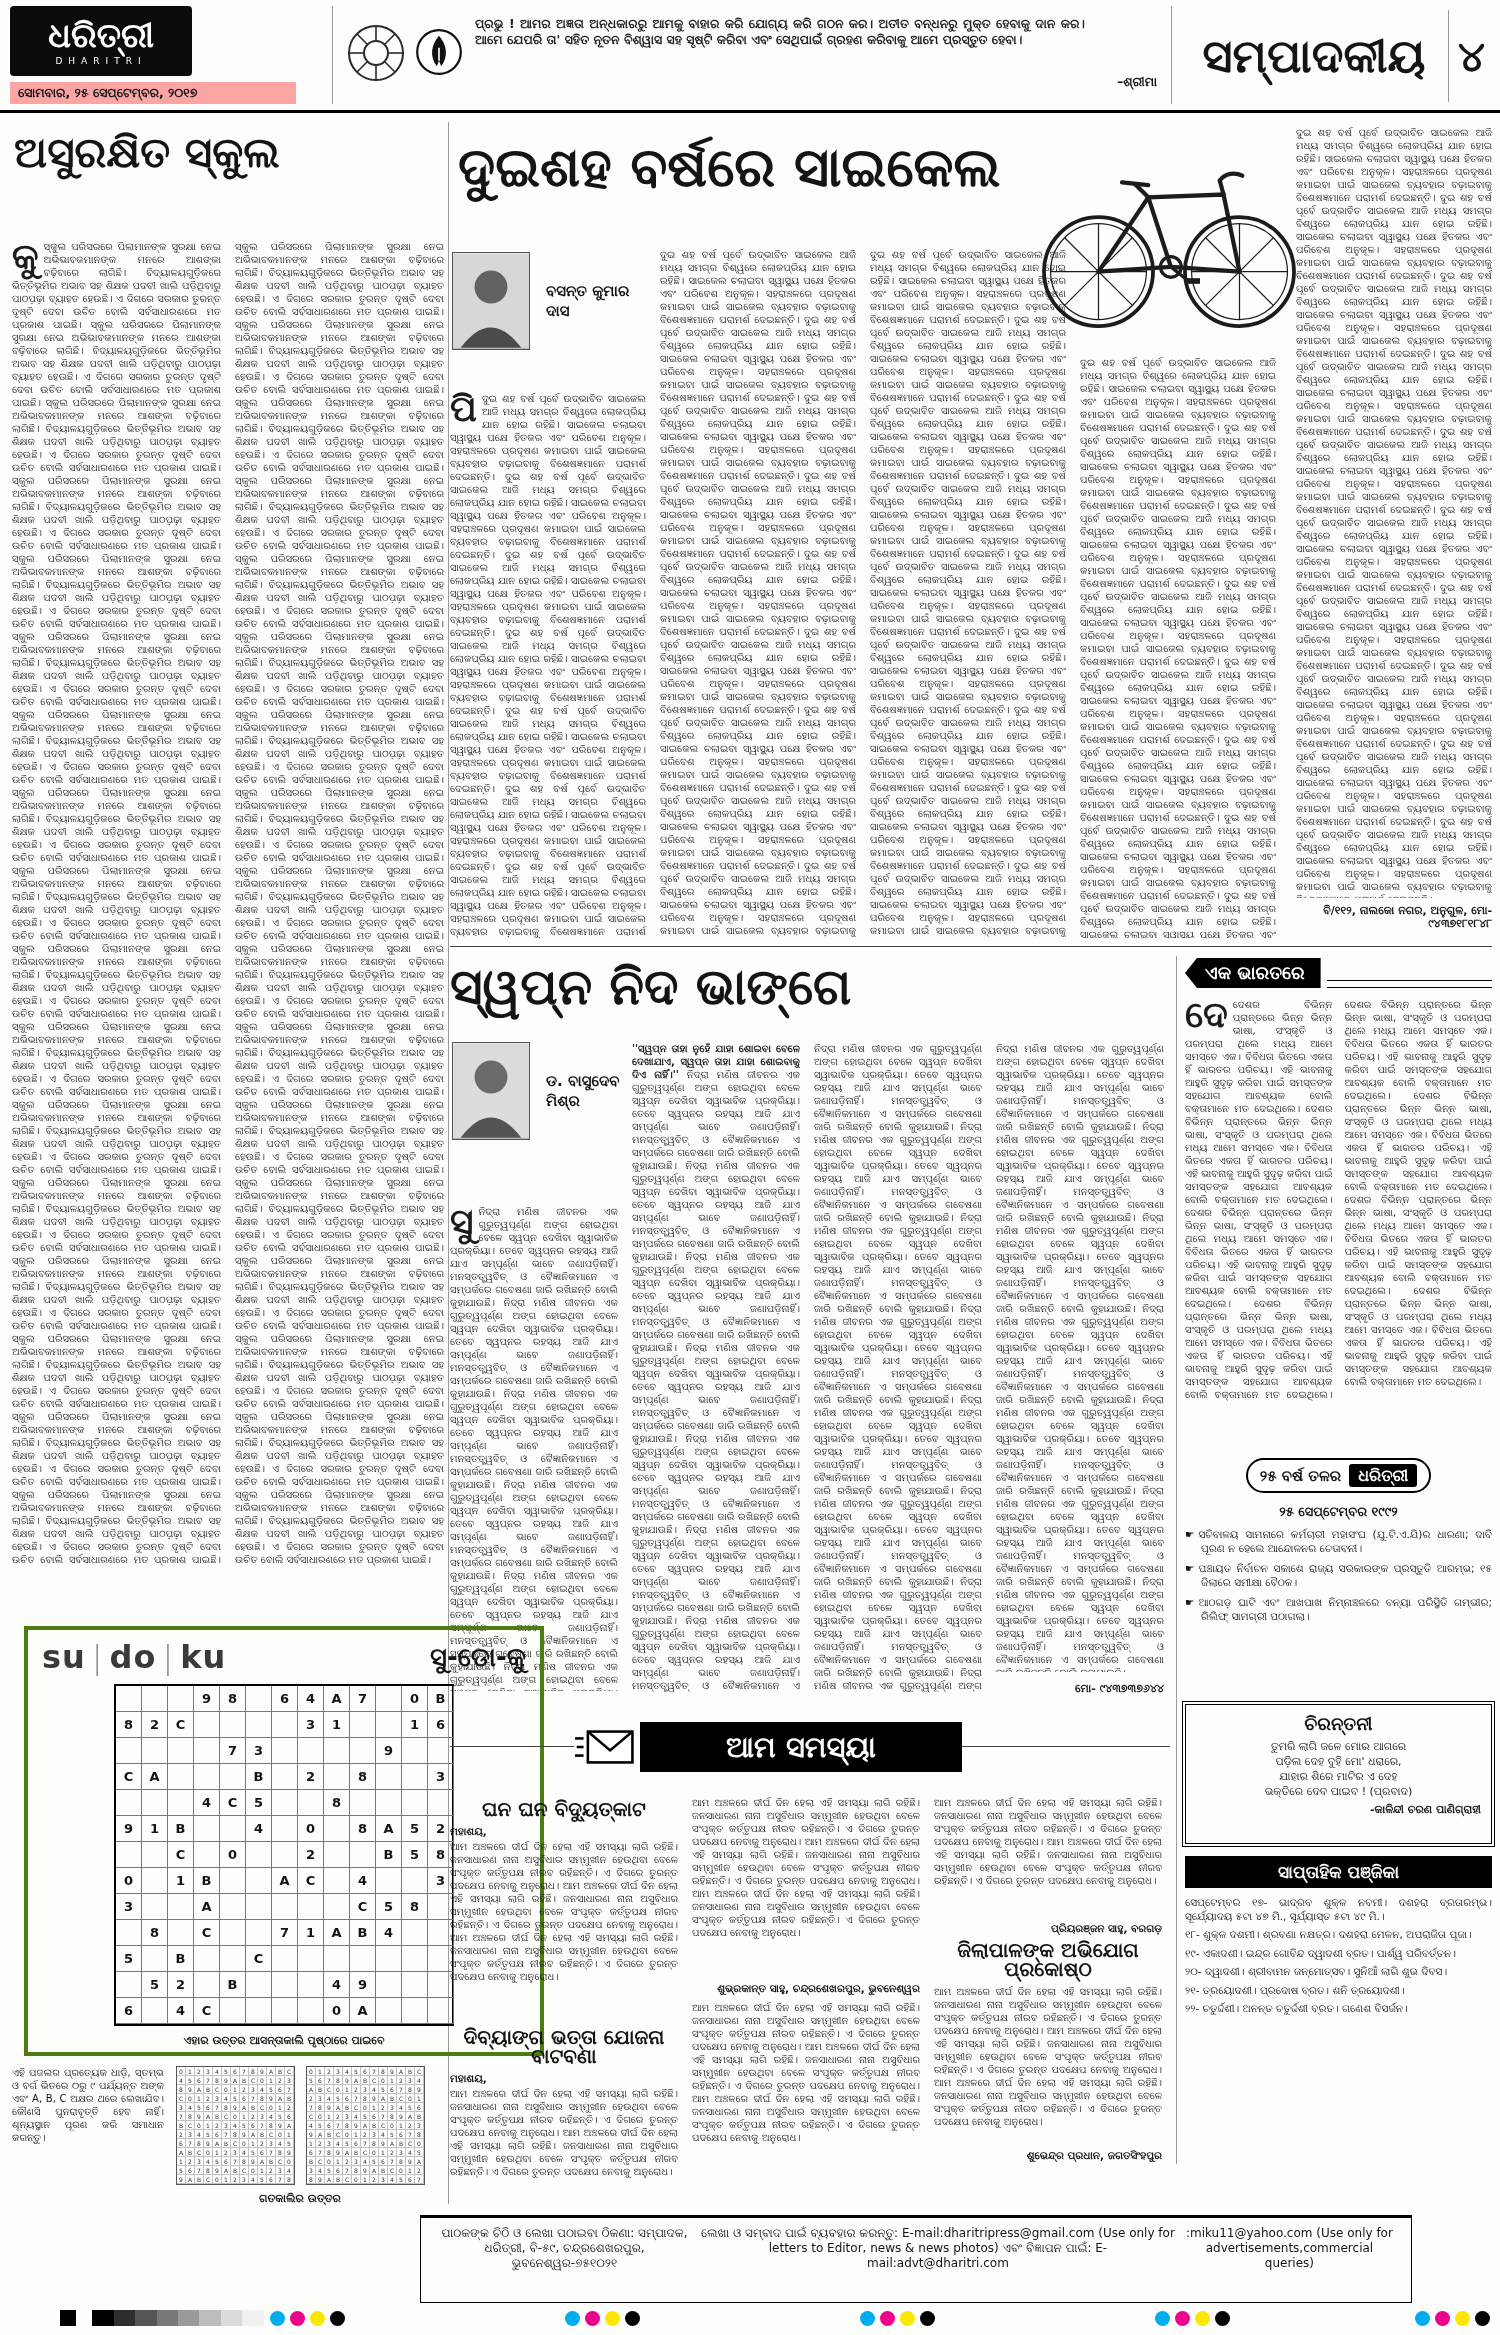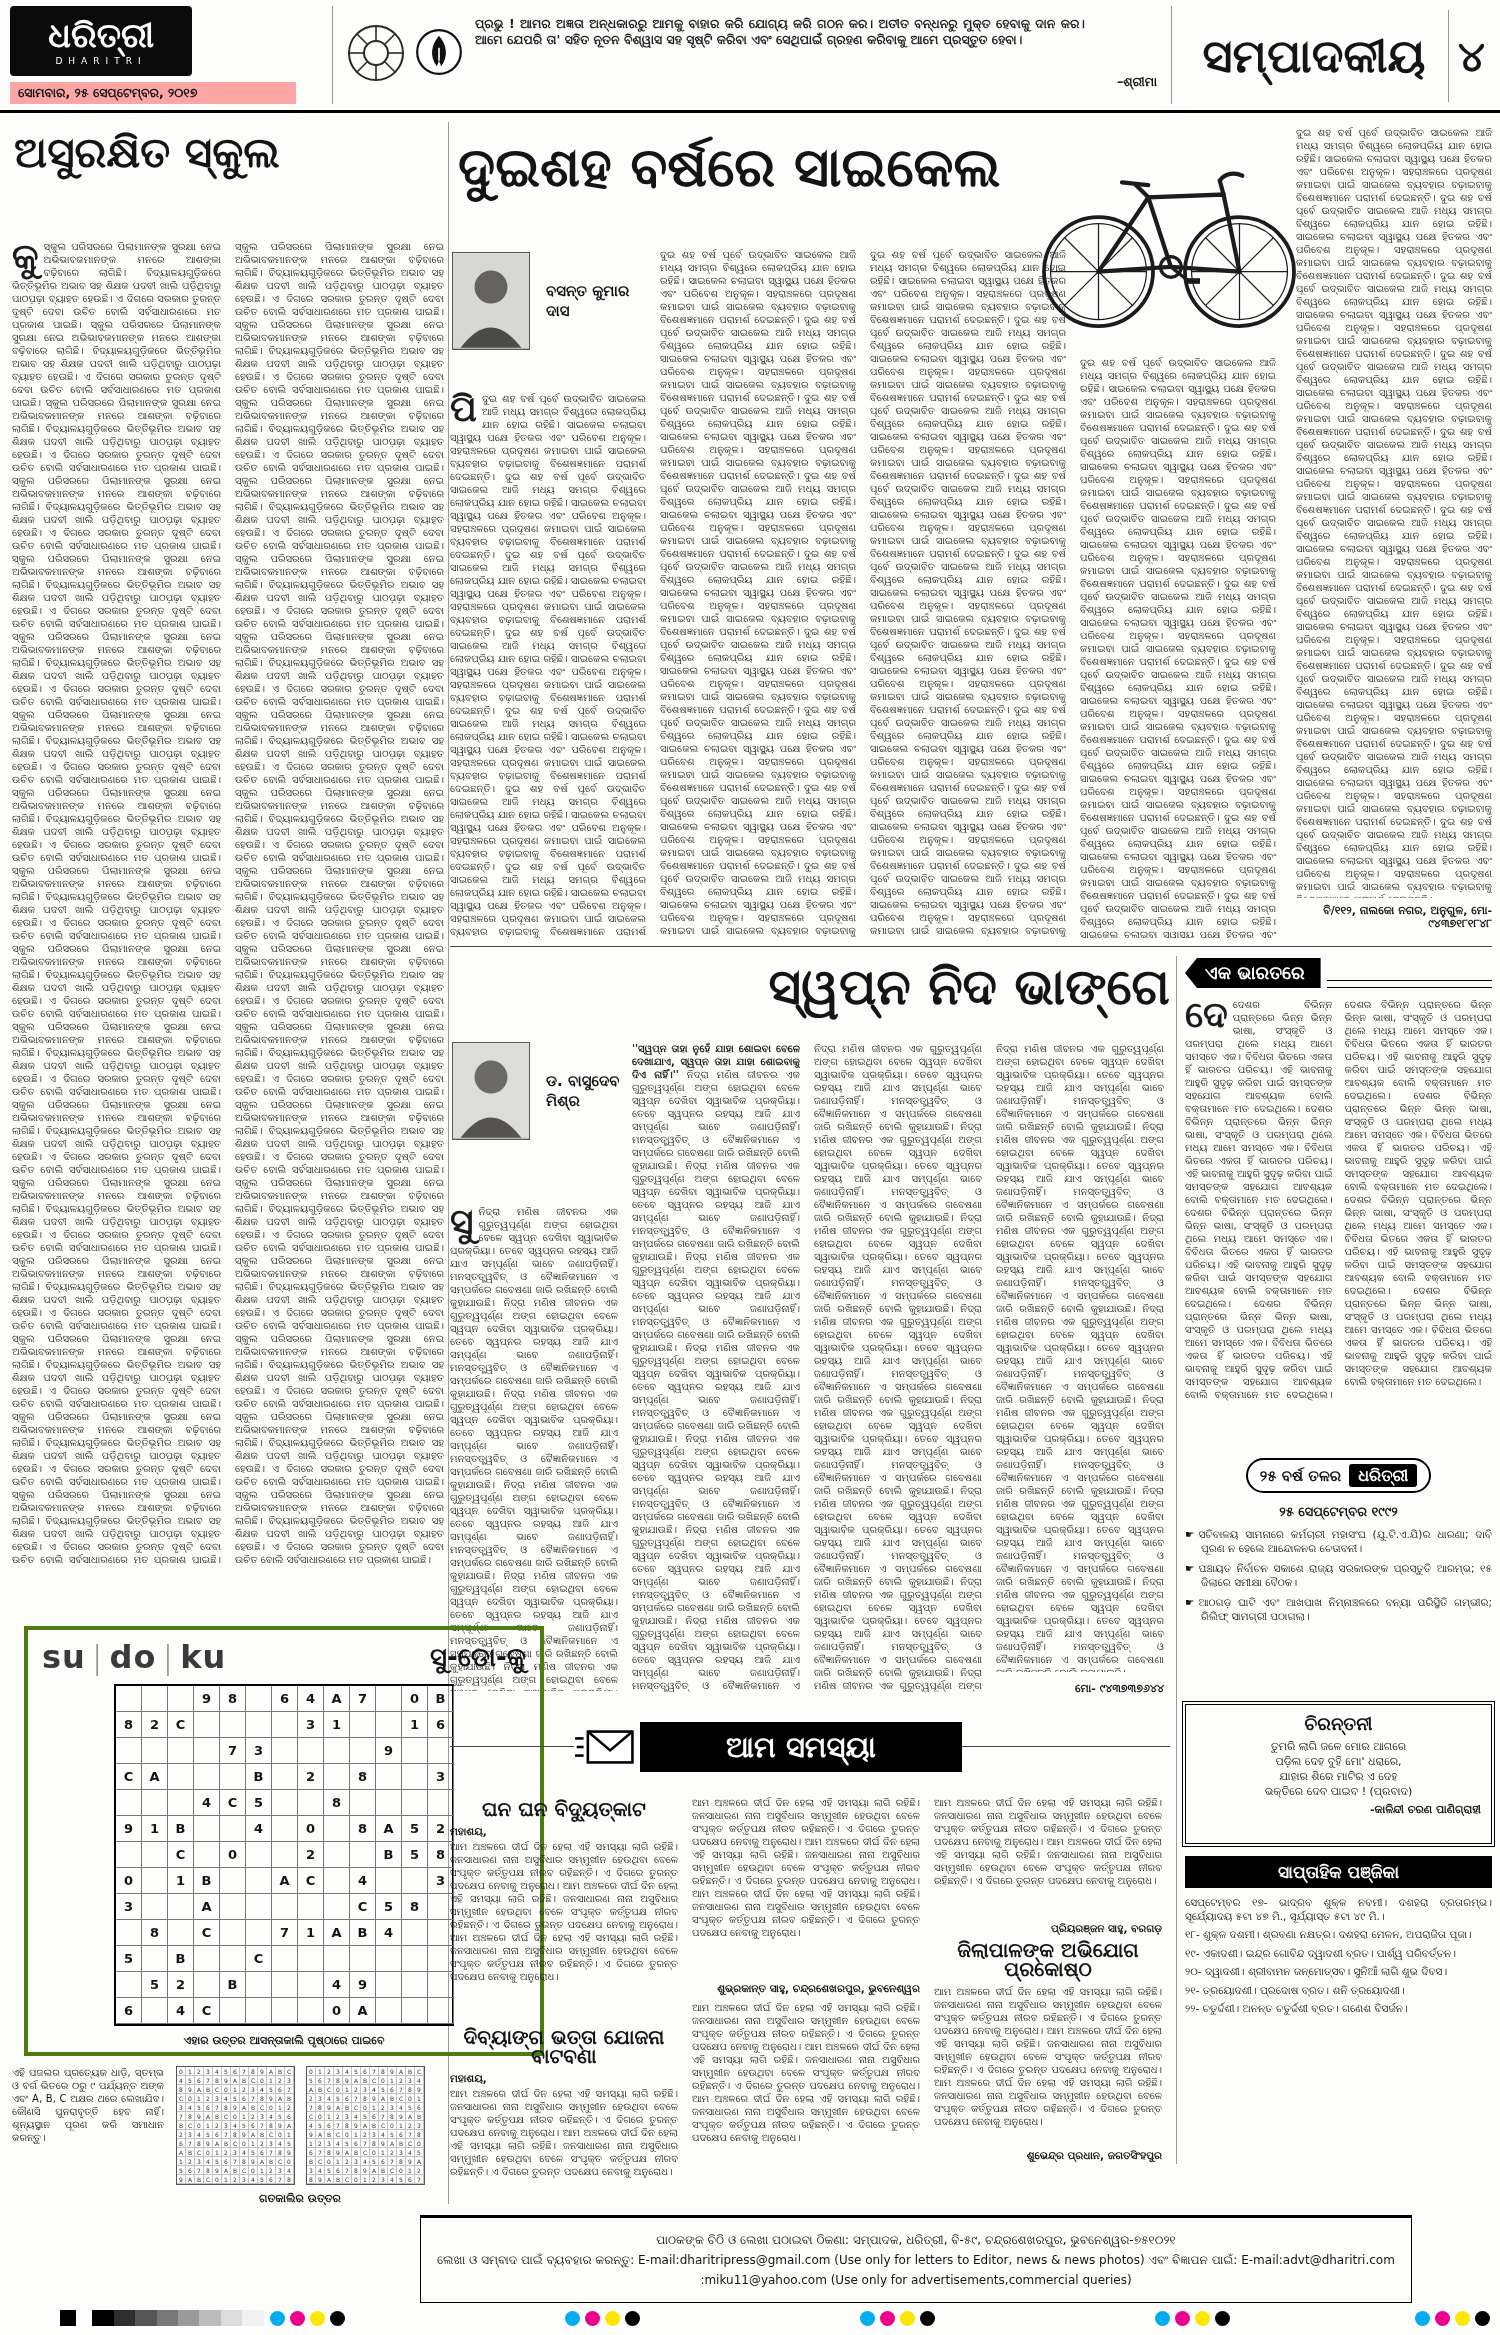--- a/index.html
+++ b/index.html
@@ -22,21 +22,21 @@
   .quote-attr { position:absolute; right:14px; bottom:14px; font-size:12.5px; font-weight:bold; }
   .mandala { position:absolute; left:12px; top:16px; }
   .quill { position:absolute; left:82px; top:22px; }
   .section-title { left:1188px; top:10px; width:252px; height:92px; font-size:46px; font-weight:bold; display:flex; align-items:center; justify-content:center; }
   .page-number { left:1448px; top:10px; width:46px; height:92px; font-size:42px; font-weight:bold; display:flex; align-items:center; justify-content:center; border-left:1px solid #999; }
   .header-rule { left:0; top:110px; width:1500px; height:3px; background:#000; position:absolute; }
 
   
   .h-editorial { left:14px; top:128px; width:430px; font-size:42px; font-weight:bold; white-space:nowrap; }
   .h-cycle { left:458px; top:136px; width:560px; font-size:54px; font-weight:bold; white-space:nowrap; }
-  .h-dream { left:450px; top:958px; width:720px; font-size:50px; font-weight:bold; text-align:right; }
+  .h-dream { left:450px; top:958px; width:720px; font-size:50px; font-weight:bold; text-align:left; }
 
   .author-card { display:flex; align-items:center; gap:16px; }
   .author-photo { width:78px; height:98px; border:1px solid #555; background:linear-gradient(#e3e3e3,#b5b5b5); flex:0 0 auto; }
   .author-name { font-size:15px; font-weight:bold; line-height:20px; }
 
   .bike-box { left:1028px; top:120px; width:282px; height:228px; background:#fdfdfb; }
 
   .contact-line { font-size:11px; font-weight:bold; text-align:right; }
 
   
@@ -73,21 +73,21 @@
   .mini-grid { display:grid; grid-template-columns:repeat(13,9px); grid-auto-rows:9px; border:1px solid #555; }
   .mini-grid .cell { border-right:1px solid #c2c2c2; border-bottom:1px solid #c2c2c2; font-size:6px; display:flex; align-items:center; justify-content:center; color:#333; }
   .mini-caption { left:176px; top:2192px; width:248px; text-align:center; font-size:11px; font-weight:bold; }
 
   
   .problems-banner { left:640px; top:1722px; width:322px; height:50px; background:#000; color:#fff; font-size:29px; font-weight:bold; display:flex; align-items:center; justify-content:center; }
   .mail-icon-box { left:574px; top:1722px; width:62px; height:50px; background:#fdfdfb; display:flex; align-items:center; justify-content:center; }
   .letter-title { font-size:20px; font-weight:bold; text-align:center; line-height:19px; margin:4px 0 6px 0; }
   .letter-sal { font-size:10.5px; font-weight:bold; margin-bottom:2px; }
   .letter-sig { font-size:10.5px; font-weight:bold; text-align:right; margin:4px 0 6px 0; }
-  .footer-box { left:420px; top:2215px; width:992px; height:88px; border:1px solid #000; border-top:3px solid #000; padding:8px 14px; display:flex; flex-direction:column; justify-content:center; gap:5px; }
+  .footer-box { left:420px; top:2215px; width:992px; height:88px; border:1px solid #000; border-top:3px solid #000; padding:8px 14px; display:flex; flex-direction:row; justify-content:center; gap:5px; }
   .footer-box div { font-size:12px; line-height:15px; text-align:center; }
 
   
   .gs-bar { left:92px; top:2310px; width:172px; height:16px; background:linear-gradient(90deg,#000 0 12.5%,#2e2e2e 0 25%,#555 0 37.5%,#787878 0 50%,#9a9a9a 0 62.5%,#bcbcbc 0 75%,#dcdcdc 0 87.5%,#f1f1f1 0 100%); }
   .reg-black { left:60px; top:2310px; width:16px; height:16px; background:#000; }
   .marks { position:absolute; top:2311px; display:flex; gap:5px; }
   .dot { width:15px; height:15px; border-radius:50%; display:block; }
   .dot.c { background:#00AEEF; } .dot.m { background:#EC008C; } .dot.y { background:#FFE600; } .dot.k { background:#000; }
 </style>
 </head>

